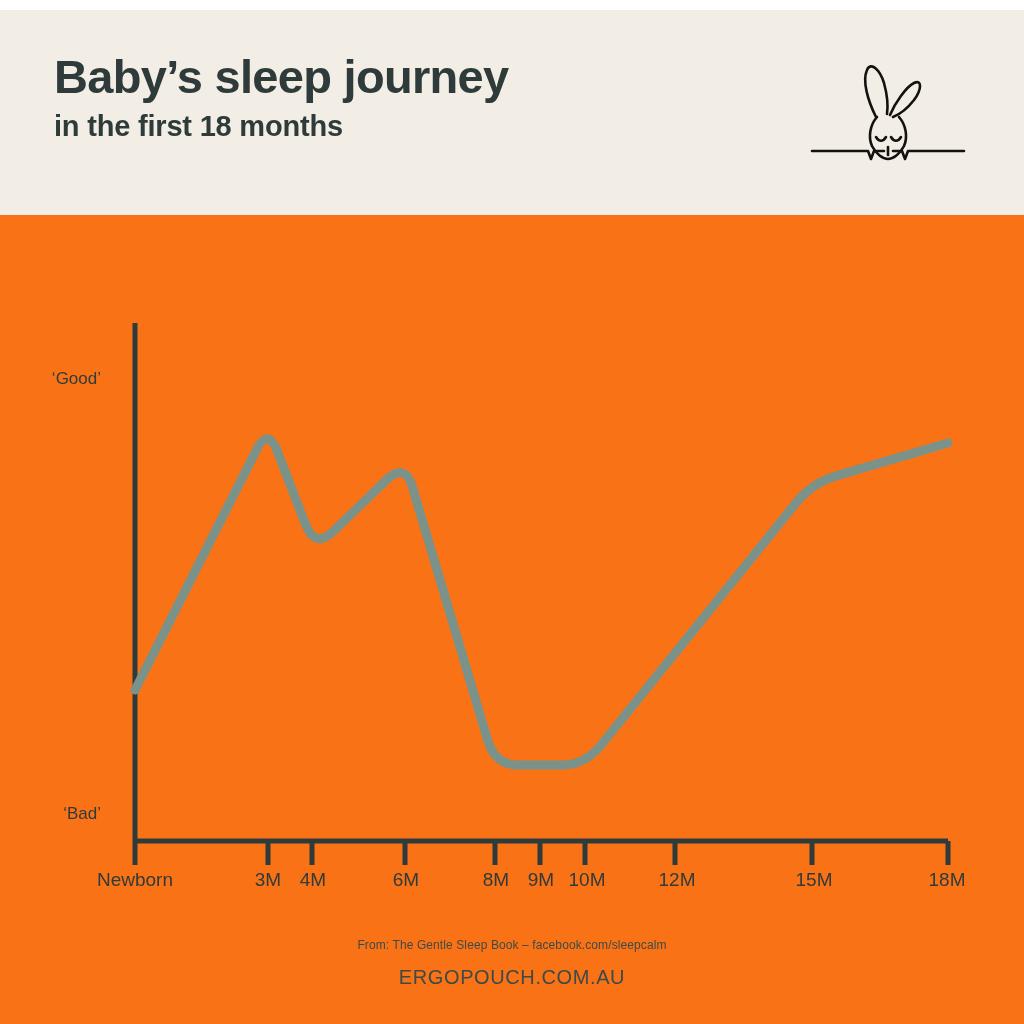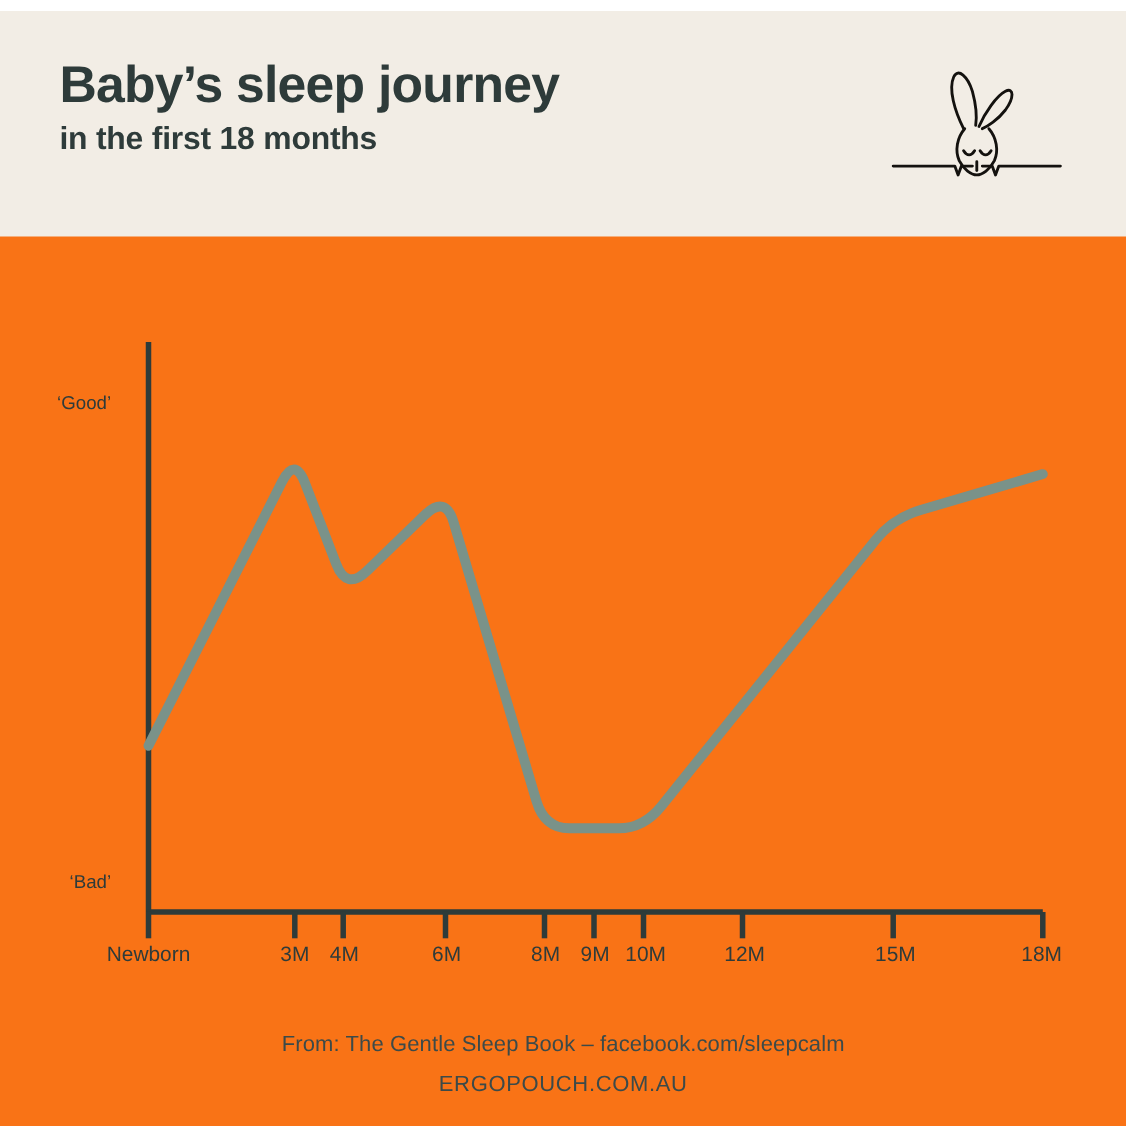--- a/index.html
+++ b/index.html
@@ -59,21 +59,21 @@
     right: 46px;
     top: 45px;
     width: 180px;
     height: 115px;
   }
 
   
   #chart-area {
     position: absolute;
     left: 0;
-    top: 198px;
+    top: 210px;
     width: 1024px;
     height: 730px;
   }
   #chart-svg {
     display: block;
   }
   .axis-label-text {
     font-family: "Liberation Sans", sans-serif;
     font-size: 17px;
     fill: #2e3b3a;
@@ -86,21 +86,21 @@
 
   
   #footer {
     position: absolute;
     left: 0;
     top: 928px;
     width: 1024px;
     text-align: center;
   }
   #footer-source {
-    font-size: 20px;
+    font-size: 12px;
     color: #3c4a49;
     letter-spacing: 0.1px;
     margin: 0;
   }
   #footer-site {
     font-size: 20px;
     color: #3c4a49;
     letter-spacing: 0.6px;
     margin: 14px 0 0 0;
   }

